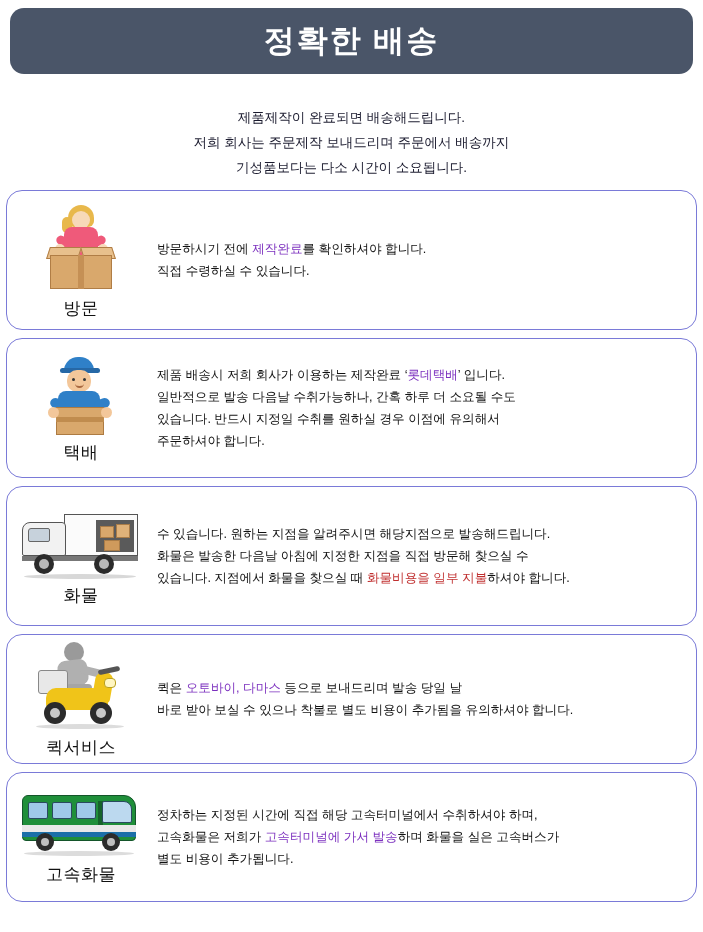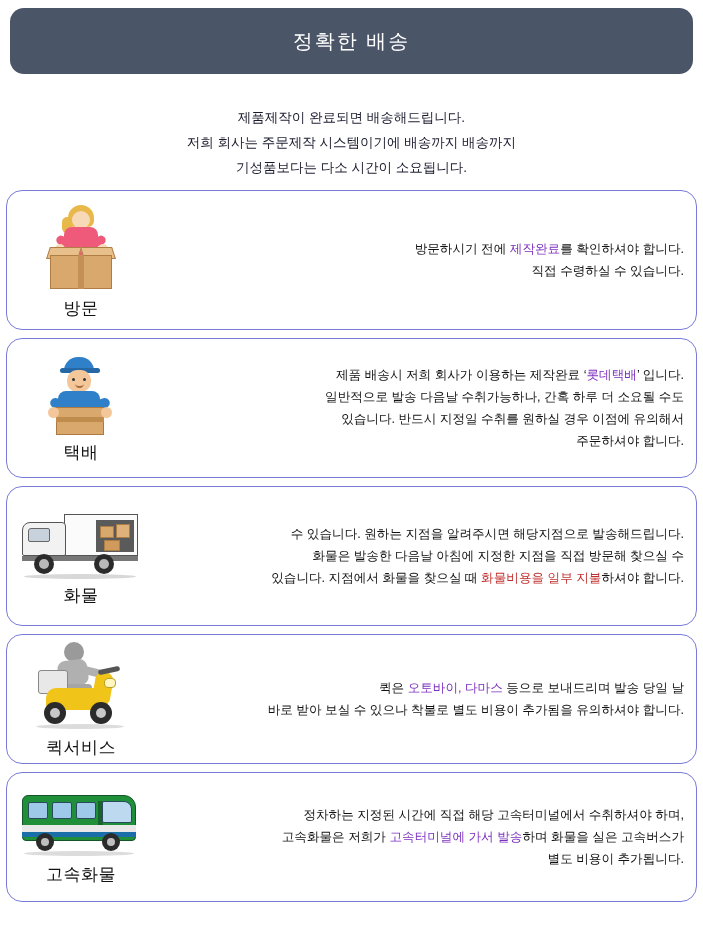--- a/index.html
+++ b/index.html
@@ -22,22 +22,22 @@
     left: 10px; top: 8px;
     width: 683px; height: 66px;
     background: #4a5568;
     border-radius: 14px;
     display: flex;
     align-items: center;
     justify-content: center;
   }
   .header-title {
     color: #ffffff;
-    font-size: 20px;
-    font-weight: normal;
+    font-size: 31px;
+    font-weight: bold;
     letter-spacing: 2px;
   }
 
   
   .intro {
     position: absolute;
     left: 0; top: 105px;
     width: 703px;
     text-align: center;
     color: #1a1a2e;
@@ -86,21 +86,20 @@
     display: flex;
     flex-direction: column;
     justify-content: center;
     padding: 10px 12px 10px 2px;
   }
   .line {
     font-size: 12.6px;
     line-height: 22px;
     color: #111111;
     white-space: nowrap;
-    text-align: right;
   }
   .hl-purple { color: #7b2fbe; }
   .hl-red { color: #c03030; }
 
   
   .card-visit { height: 140px; }
   .card-parcel { height: 140px; }
   .card-freight { height: 140px; }
   .card-quick { height: 130px; }
   .card-bus { height: 130px; }
@@ -190,21 +189,21 @@
 <body>
 
 <div class="page">
 
   <div class="header">
     <div class="header-title">정확한 배송</div>
   </div>
 
   <div class="intro">
     <div>제품제작이 완료되면 배송해드립니다.</div>
-    <div>저희 회사는 주문제작 시스템이기에 배송까지 배송까지</div>
+    <div>저희 회사는 주문제작 보내드리며 주문에서 배송까지</div>
     <div>기성품보다는 다소 시간이 소요됩니다.</div>
   </div>
 
   <div class="cards">
 
     <div class="card card-visit">
       <div class="card-icon">
         <div class="icon-art">
           <div class="ic-visit">
             <div class="hair"></div>

